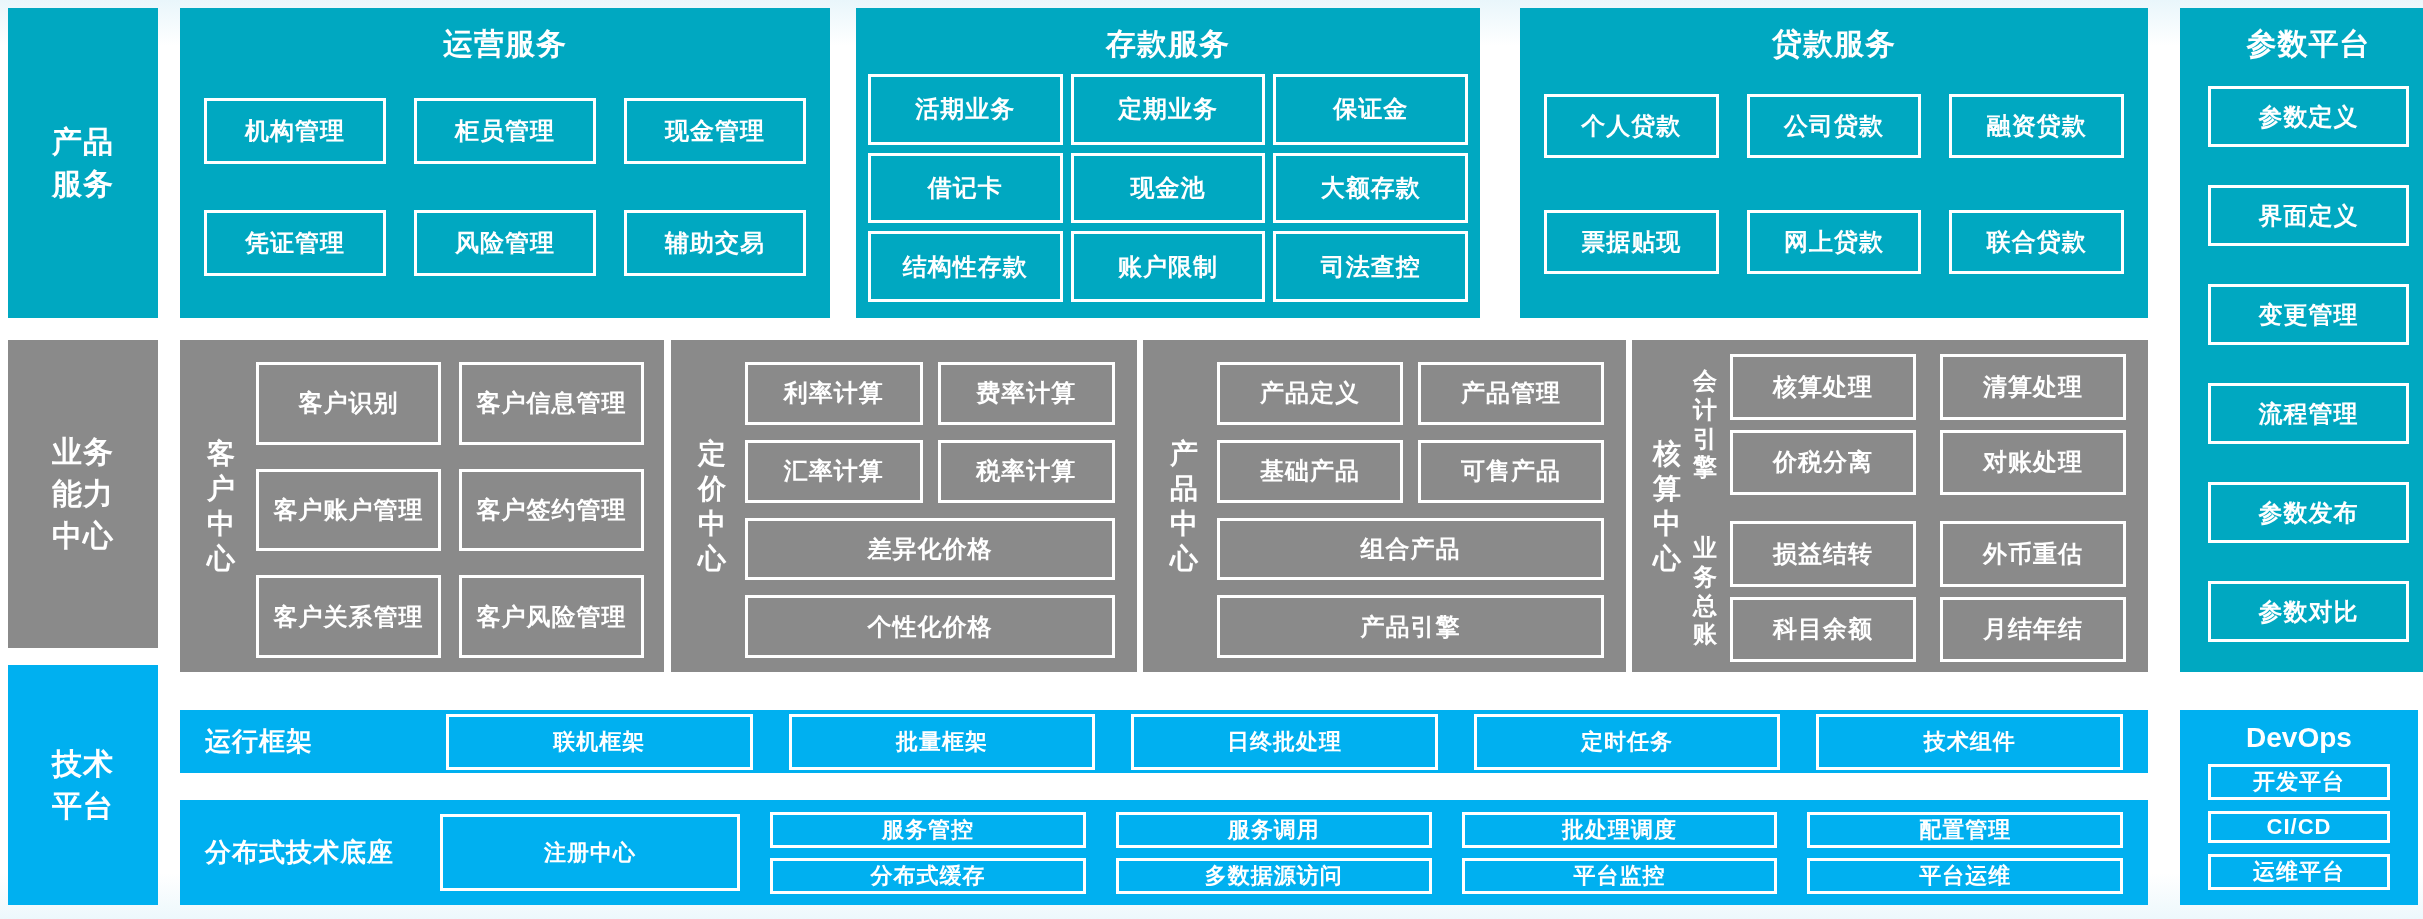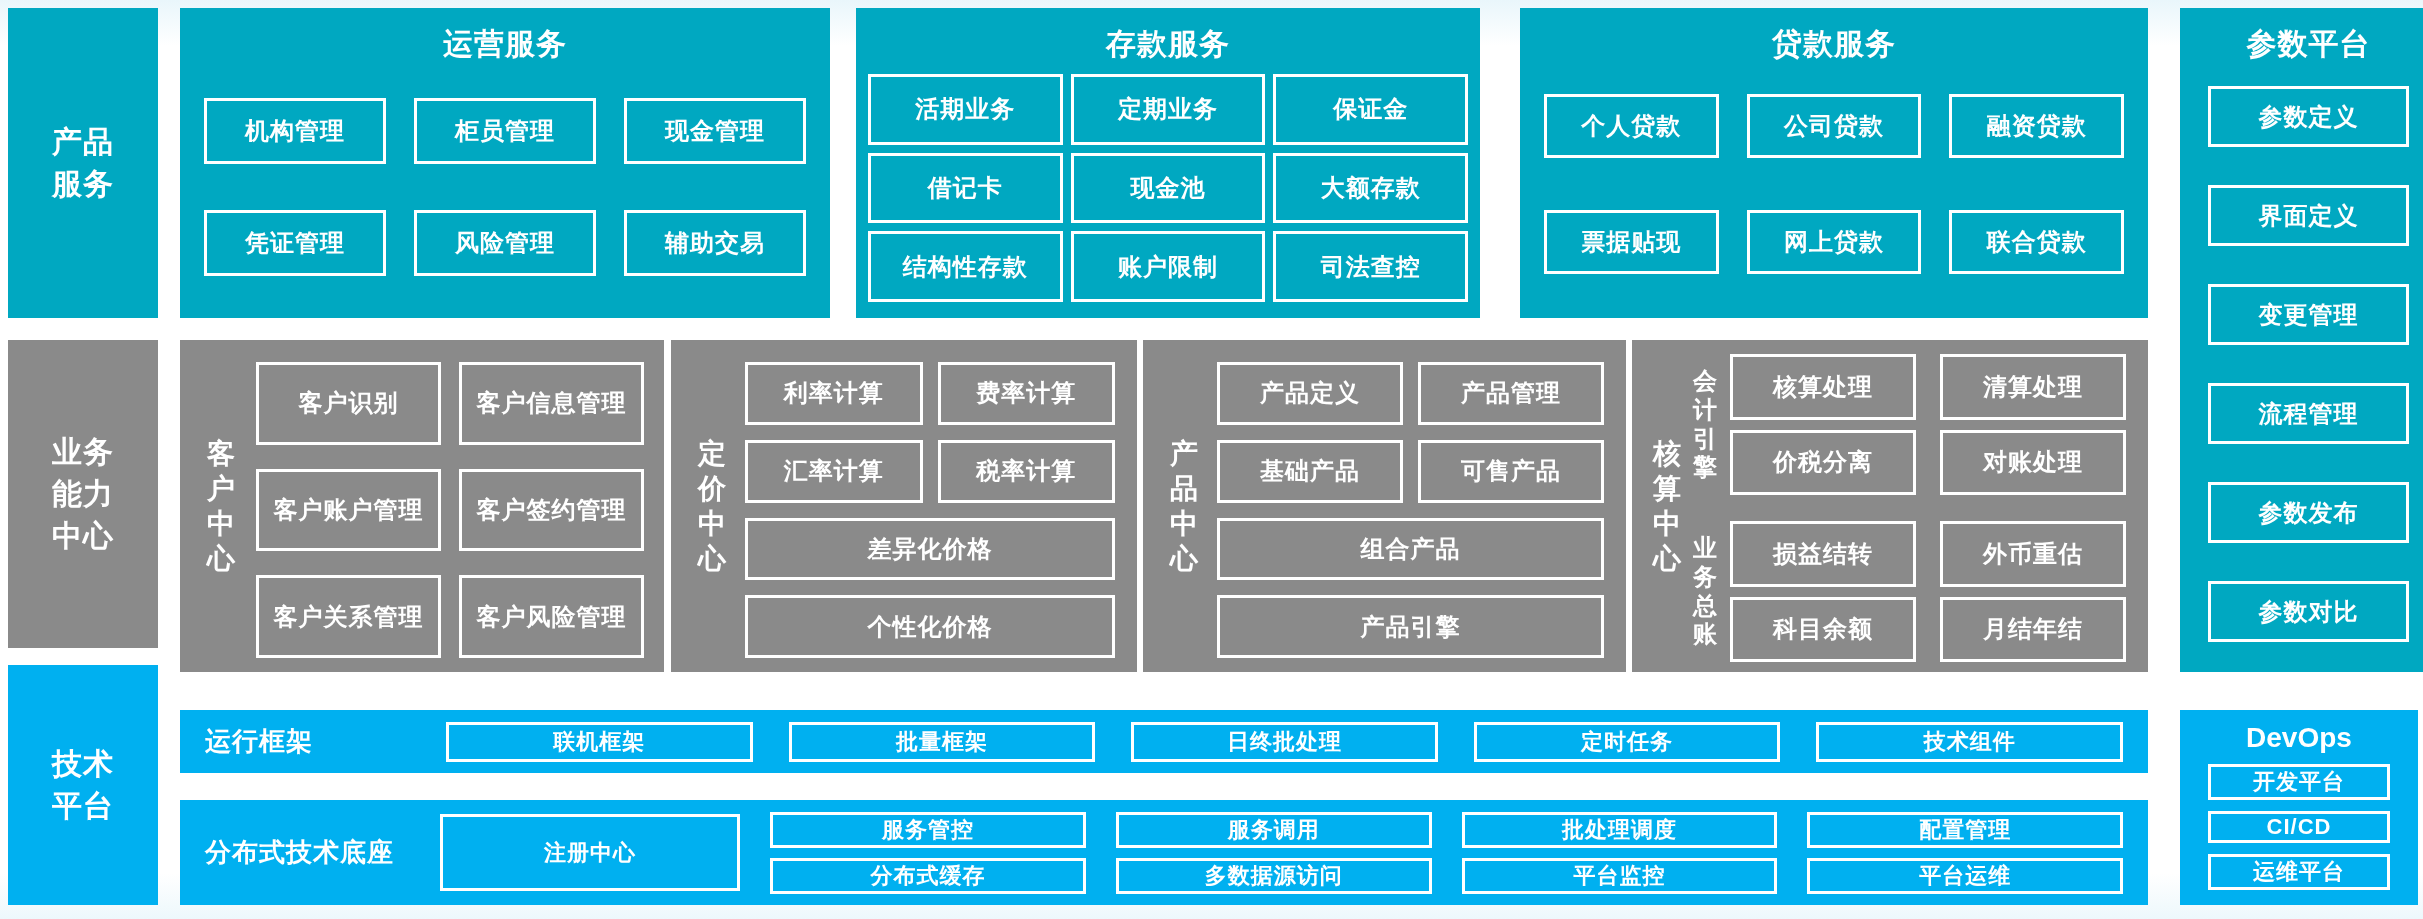--- a/index.html
+++ b/index.html
@@ -77,21 +77,21 @@
   .acct-grid{
     flex:1;display:grid;grid-template-columns:1fr 1fr;grid-auto-rows:1fr;
     column-gap:24px;row-gap:10px;
   }
   .pad-left{padding-left:26px;}
 
   
   .bar{display:flex;align-items:center;padding:0 25px;}
   .bar-label{width:205px;flex-shrink:0;font-size:26px;font-weight:bold;letter-spacing:1px;}
   .bar-run{gap:36px;}
-  .bar-run .wbox{flex:1;height:40px;font-size:22px;}
+  .bar-run .wbox{flex:1;height:56px;font-size:22px;}
   .bar-dist{gap:30px;}
   .registry{width:300px;height:77px;flex-shrink:0;font-size:22px;}
   .dist-col{flex:1;display:flex;flex-direction:column;gap:10px;}
   .dist-col .wbox{height:36px;font-size:22px;}
 
   .devops-title{font-size:28px;font-weight:bold;text-align:center;padding-top:12px;}
 </style>
 </head>
 <body>
 

